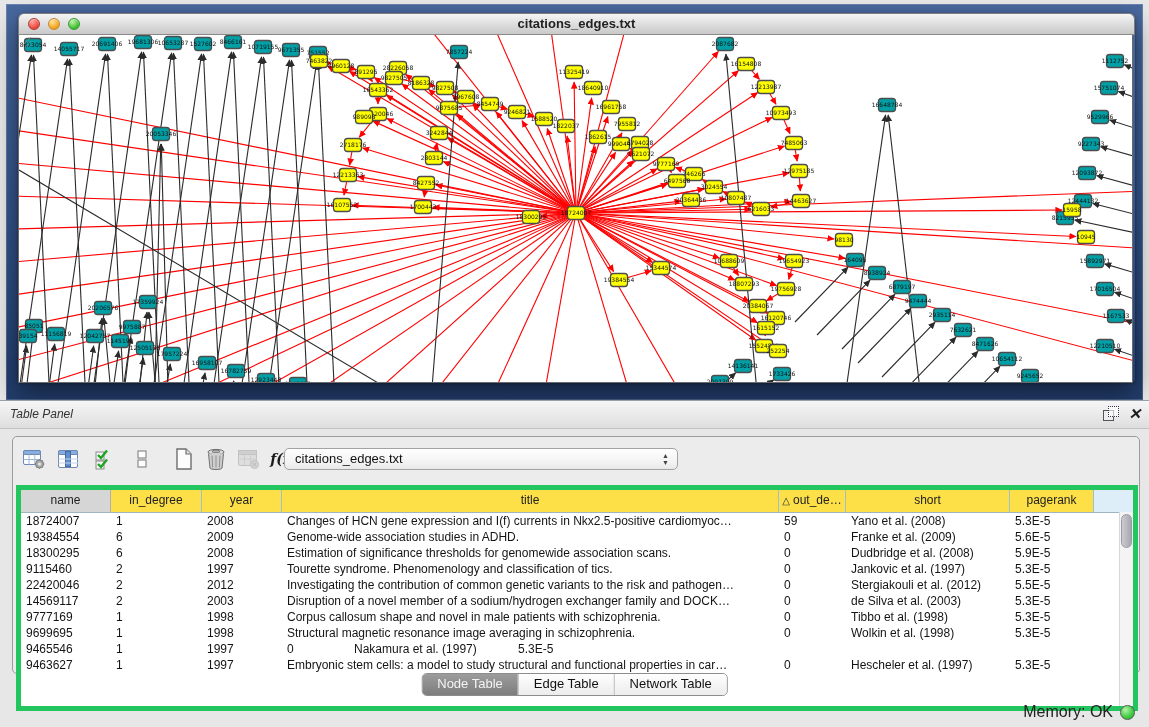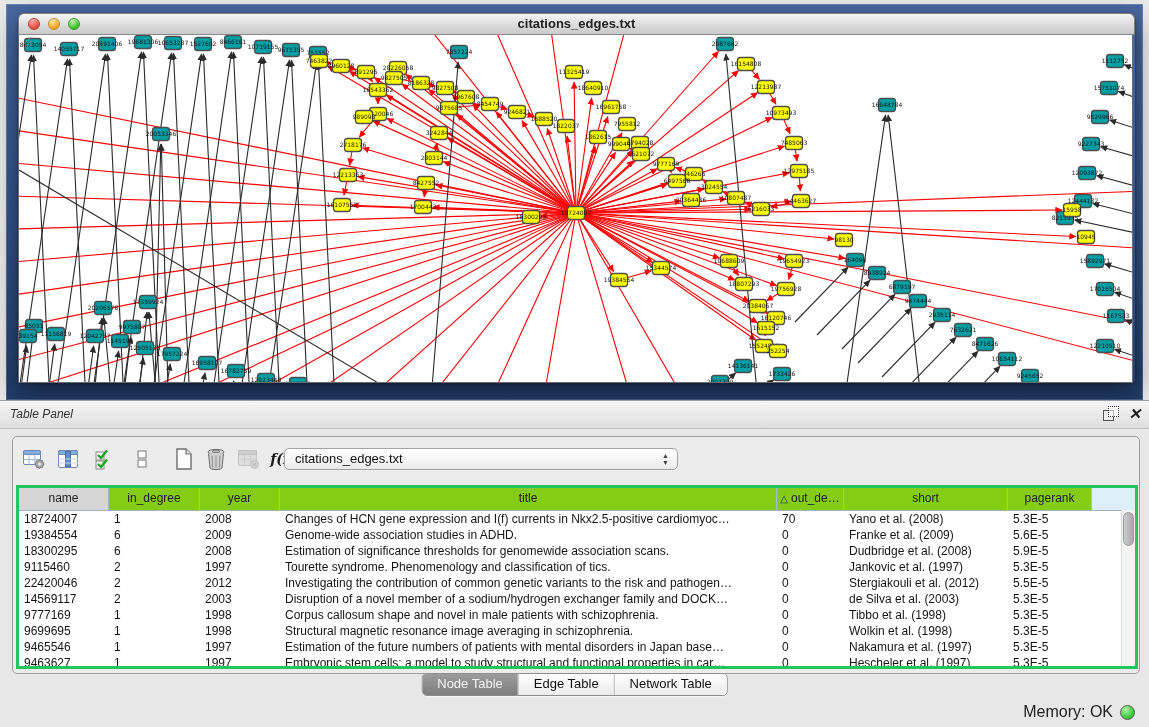--- a/index.html
+++ b/index.html
@@ -62,26 +62,26 @@
   .tb-ico{width:26px;height:26px;display:flex;align-items:center;justify-content:center;}
   .dropdown{
     position:absolute;left:271px;top:11px;width:394px;height:22px;
     background:linear-gradient(#ffffff,#f2f2f2 70%,#e8e8e8);
     border:1px solid #a3a3a3;border-radius:5px;box-sizing:border-box;
     font-size:13px;color:#111;line-height:20px;padding-left:10px;
   }
   .dd-stepper{position:absolute;right:8px;top:3px;font-size:7px;line-height:7px;color:#444;text-align:center;}
   
   .grid{
-    position:absolute;left:3px;top:48px;width:1122px;height:184px;
-    background:#fff;border:3px solid #22c55e;box-sizing:border-box;overflow:hidden;
+    position:absolute;left:3px;top:48px;width:1122px;height:226px;
+    background:#fff;border:5px solid #22c55e;box-sizing:border-box;overflow:hidden;
   }
   .grid-header{display:flex;height:22px;border-bottom:1px solid #9fb6c2;}
   .hcell{
-    background:#84cc16;border-right:1px solid #9fc0d2;box-sizing:border-box;
+    background:#fde047;border-right:1px solid #9fc0d2;box-sizing:border-box;
     font-size:12px;color:#222;text-align:center;line-height:21px;
     white-space:nowrap;overflow:hidden;
   }
   .hcell.gray{background:#d6d6d6;border-right:1px solid #b0b0b0;}
   .hcell .sort{font-size:10px;margin-right:3px;color:#234;}
   .hcell.fill{background:#ddeef8;border-right:none;flex:1;}
   .grid-body{position:relative;}
   .trow{display:flex;height:16px;}
   .tcell{
     font-size:12px;color:#141414;line-height:16px;box-sizing:border-box;
@@ -878,21 +878,21 @@
           <div class="hcell c5"><span>short</span></div>
           <div class="hcell c6"><span>pagerank</span></div>
           <div class="hcell fill"></div>
         </div>
       <div class="grid-body" id="gridBody">
           <div class="trow">
             <div class="tcell c0">18724007</div>
             <div class="tcell c1">1</div>
             <div class="tcell c2">2008</div>
             <div class="tcell c3">Changes of HCN gene expression and I(f) currents in Nkx2.5-positive cardiomyoc…</div>
-            <div class="tcell c4">70</div>
+            <div class="tcell c4">59</div>
             <div class="tcell c5">Yano et al. (2008)</div>
             <div class="tcell c6">5.3E-5</div>
           </div>
           <div class="trow">
             <div class="tcell c0">19384554</div>
             <div class="tcell c1">6</div>
             <div class="tcell c2">2009</div>
             <div class="tcell c3">Genome-wide association studies in ADHD.</div>
             <div class="tcell c4">0</div>
             <div class="tcell c5">Franke et al. (2009)</div>
@@ -949,21 +949,20 @@
             <div class="tcell c2">1998</div>
             <div class="tcell c3">Structural magnetic resonance image averaging in schizophrenia.</div>
             <div class="tcell c4">0</div>
             <div class="tcell c5">Wolkin et al. (1998)</div>
             <div class="tcell c6">5.3E-5</div>
           </div>
           <div class="trow">
             <div class="tcell c0">9465546</div>
             <div class="tcell c1">1</div>
             <div class="tcell c2">1997</div>
-            <div class="tcell c3">Estimation of the future numbers of patients with mental disorders in Japan base…</div>
             <div class="tcell c4">0</div>
             <div class="tcell c5">Nakamura et al. (1997)</div>
             <div class="tcell c6">5.3E-5</div>
           </div>
           <div class="trow">
             <div class="tcell c0">9463627</div>
             <div class="tcell c1">1</div>
             <div class="tcell c2">1997</div>
             <div class="tcell c3">Embryonic stem cells: a model to study structural and functional properties in car…</div>
             <div class="tcell c4">0</div>

